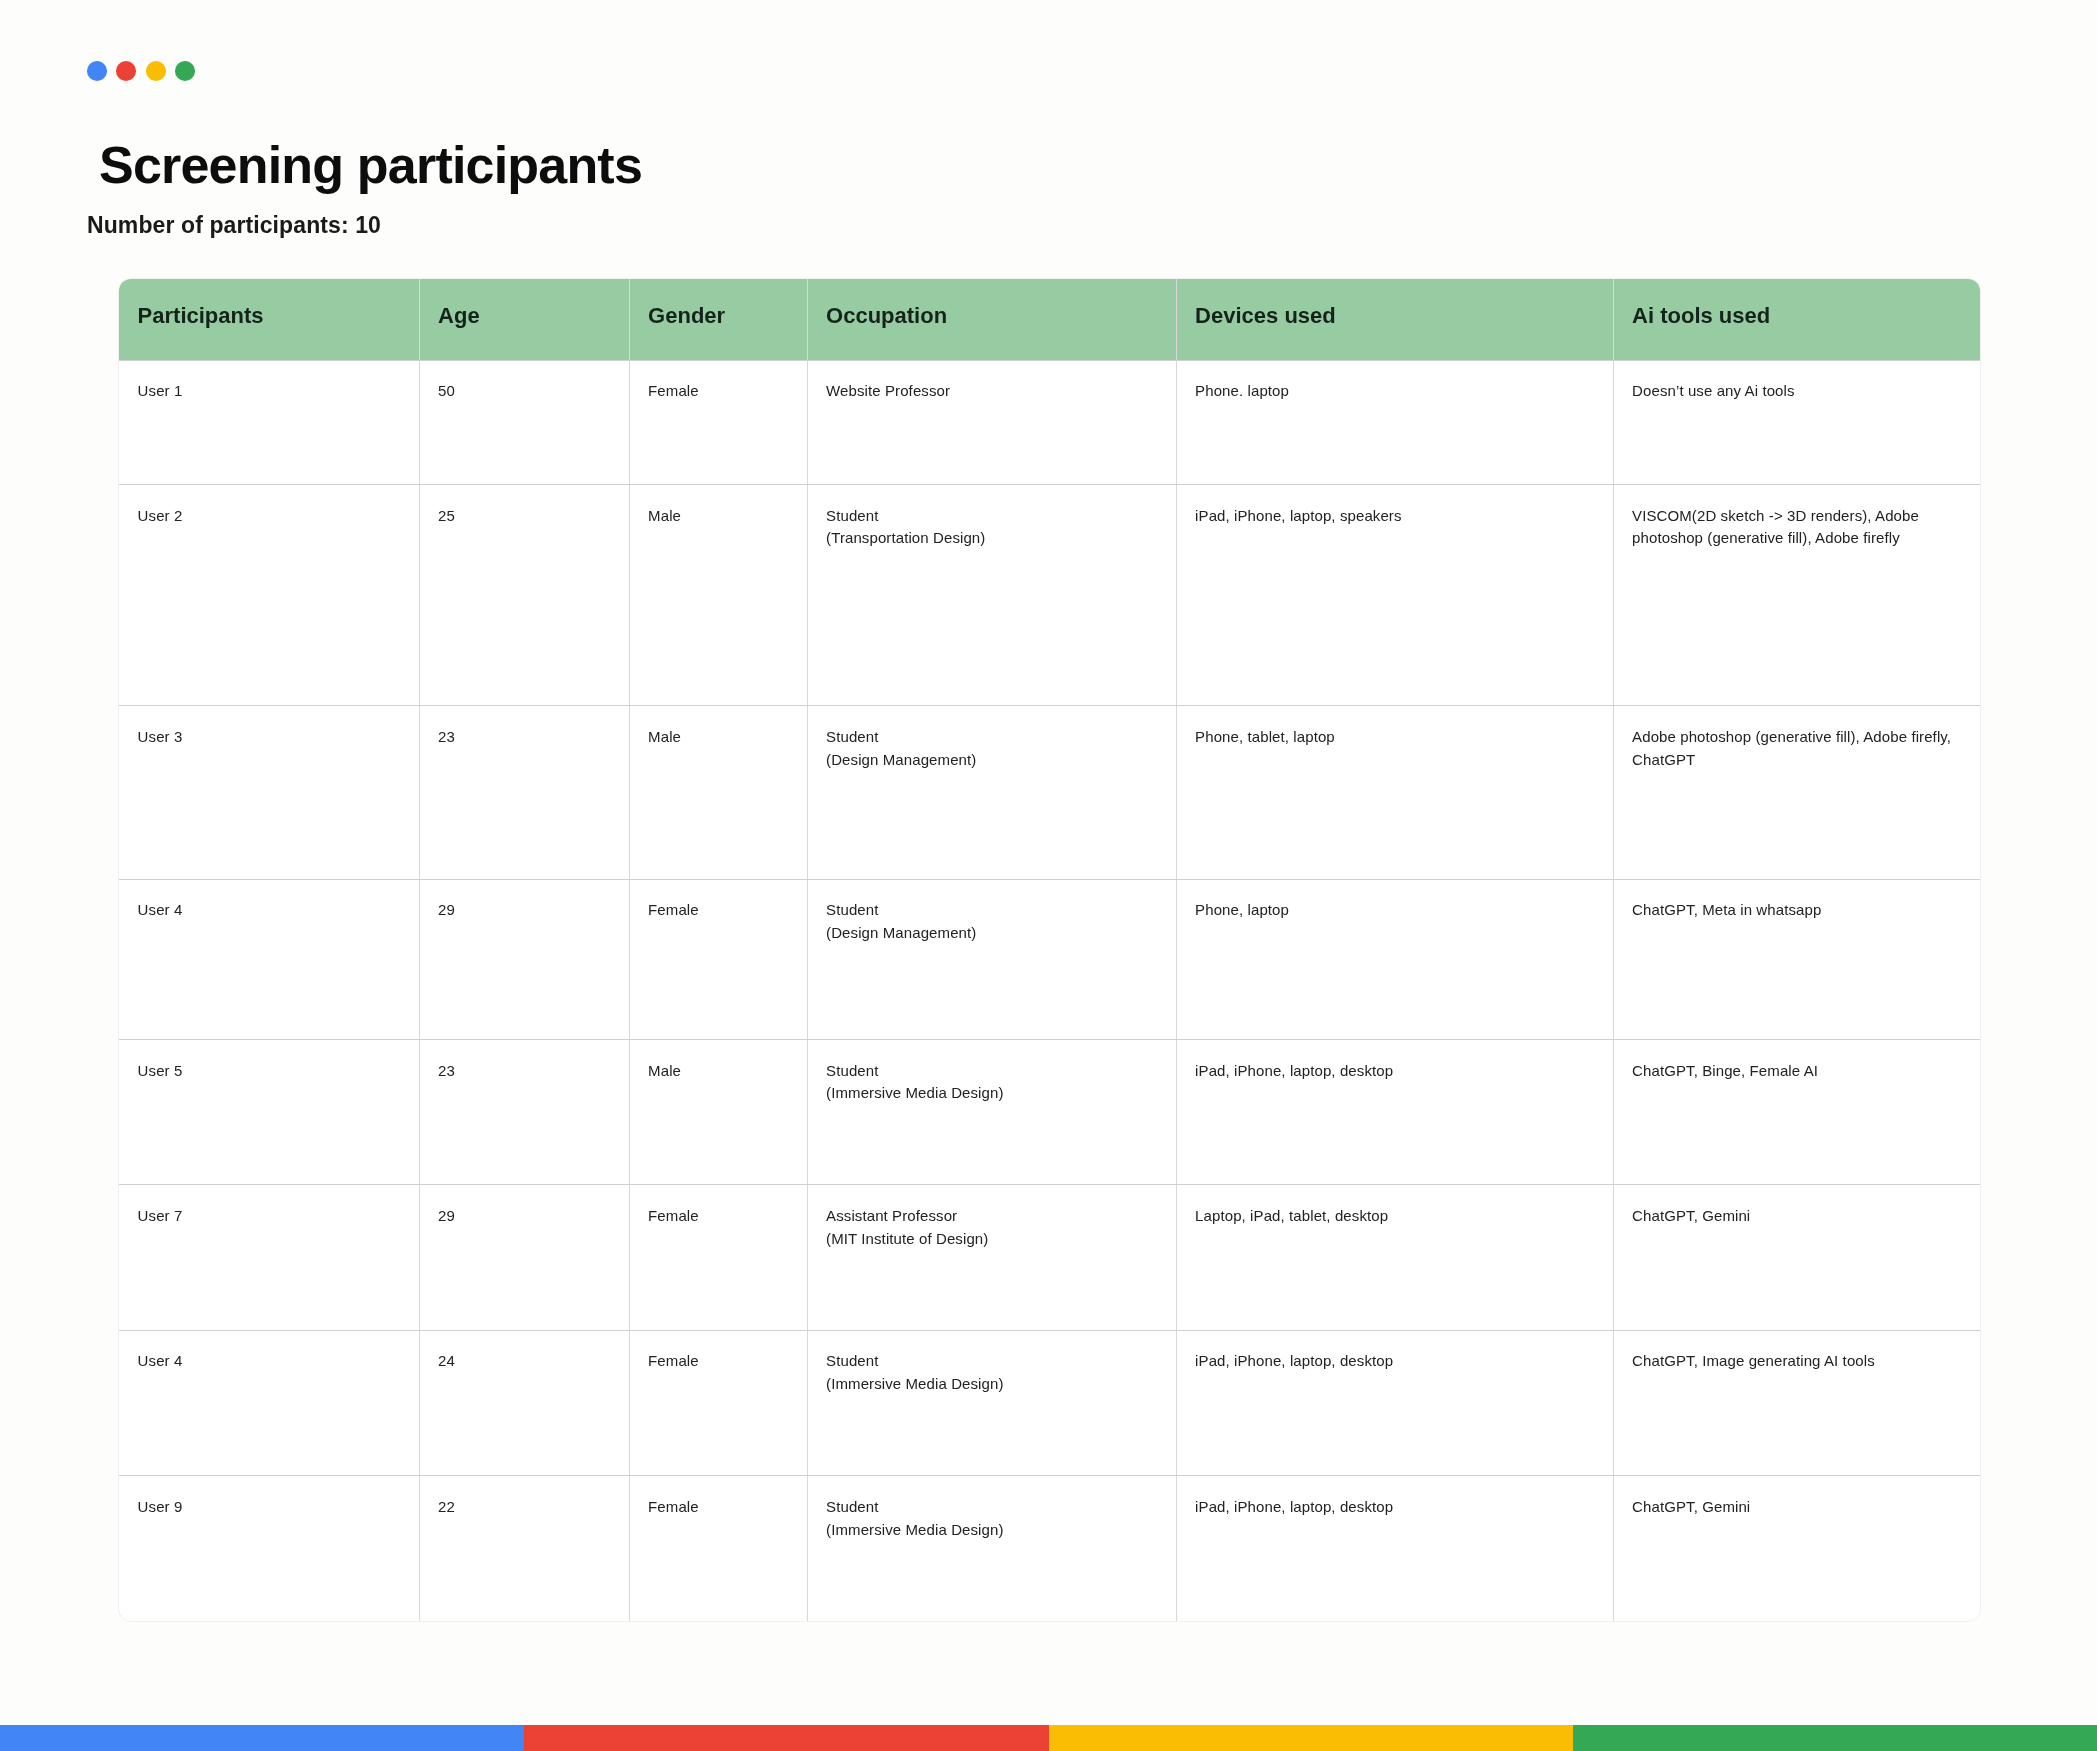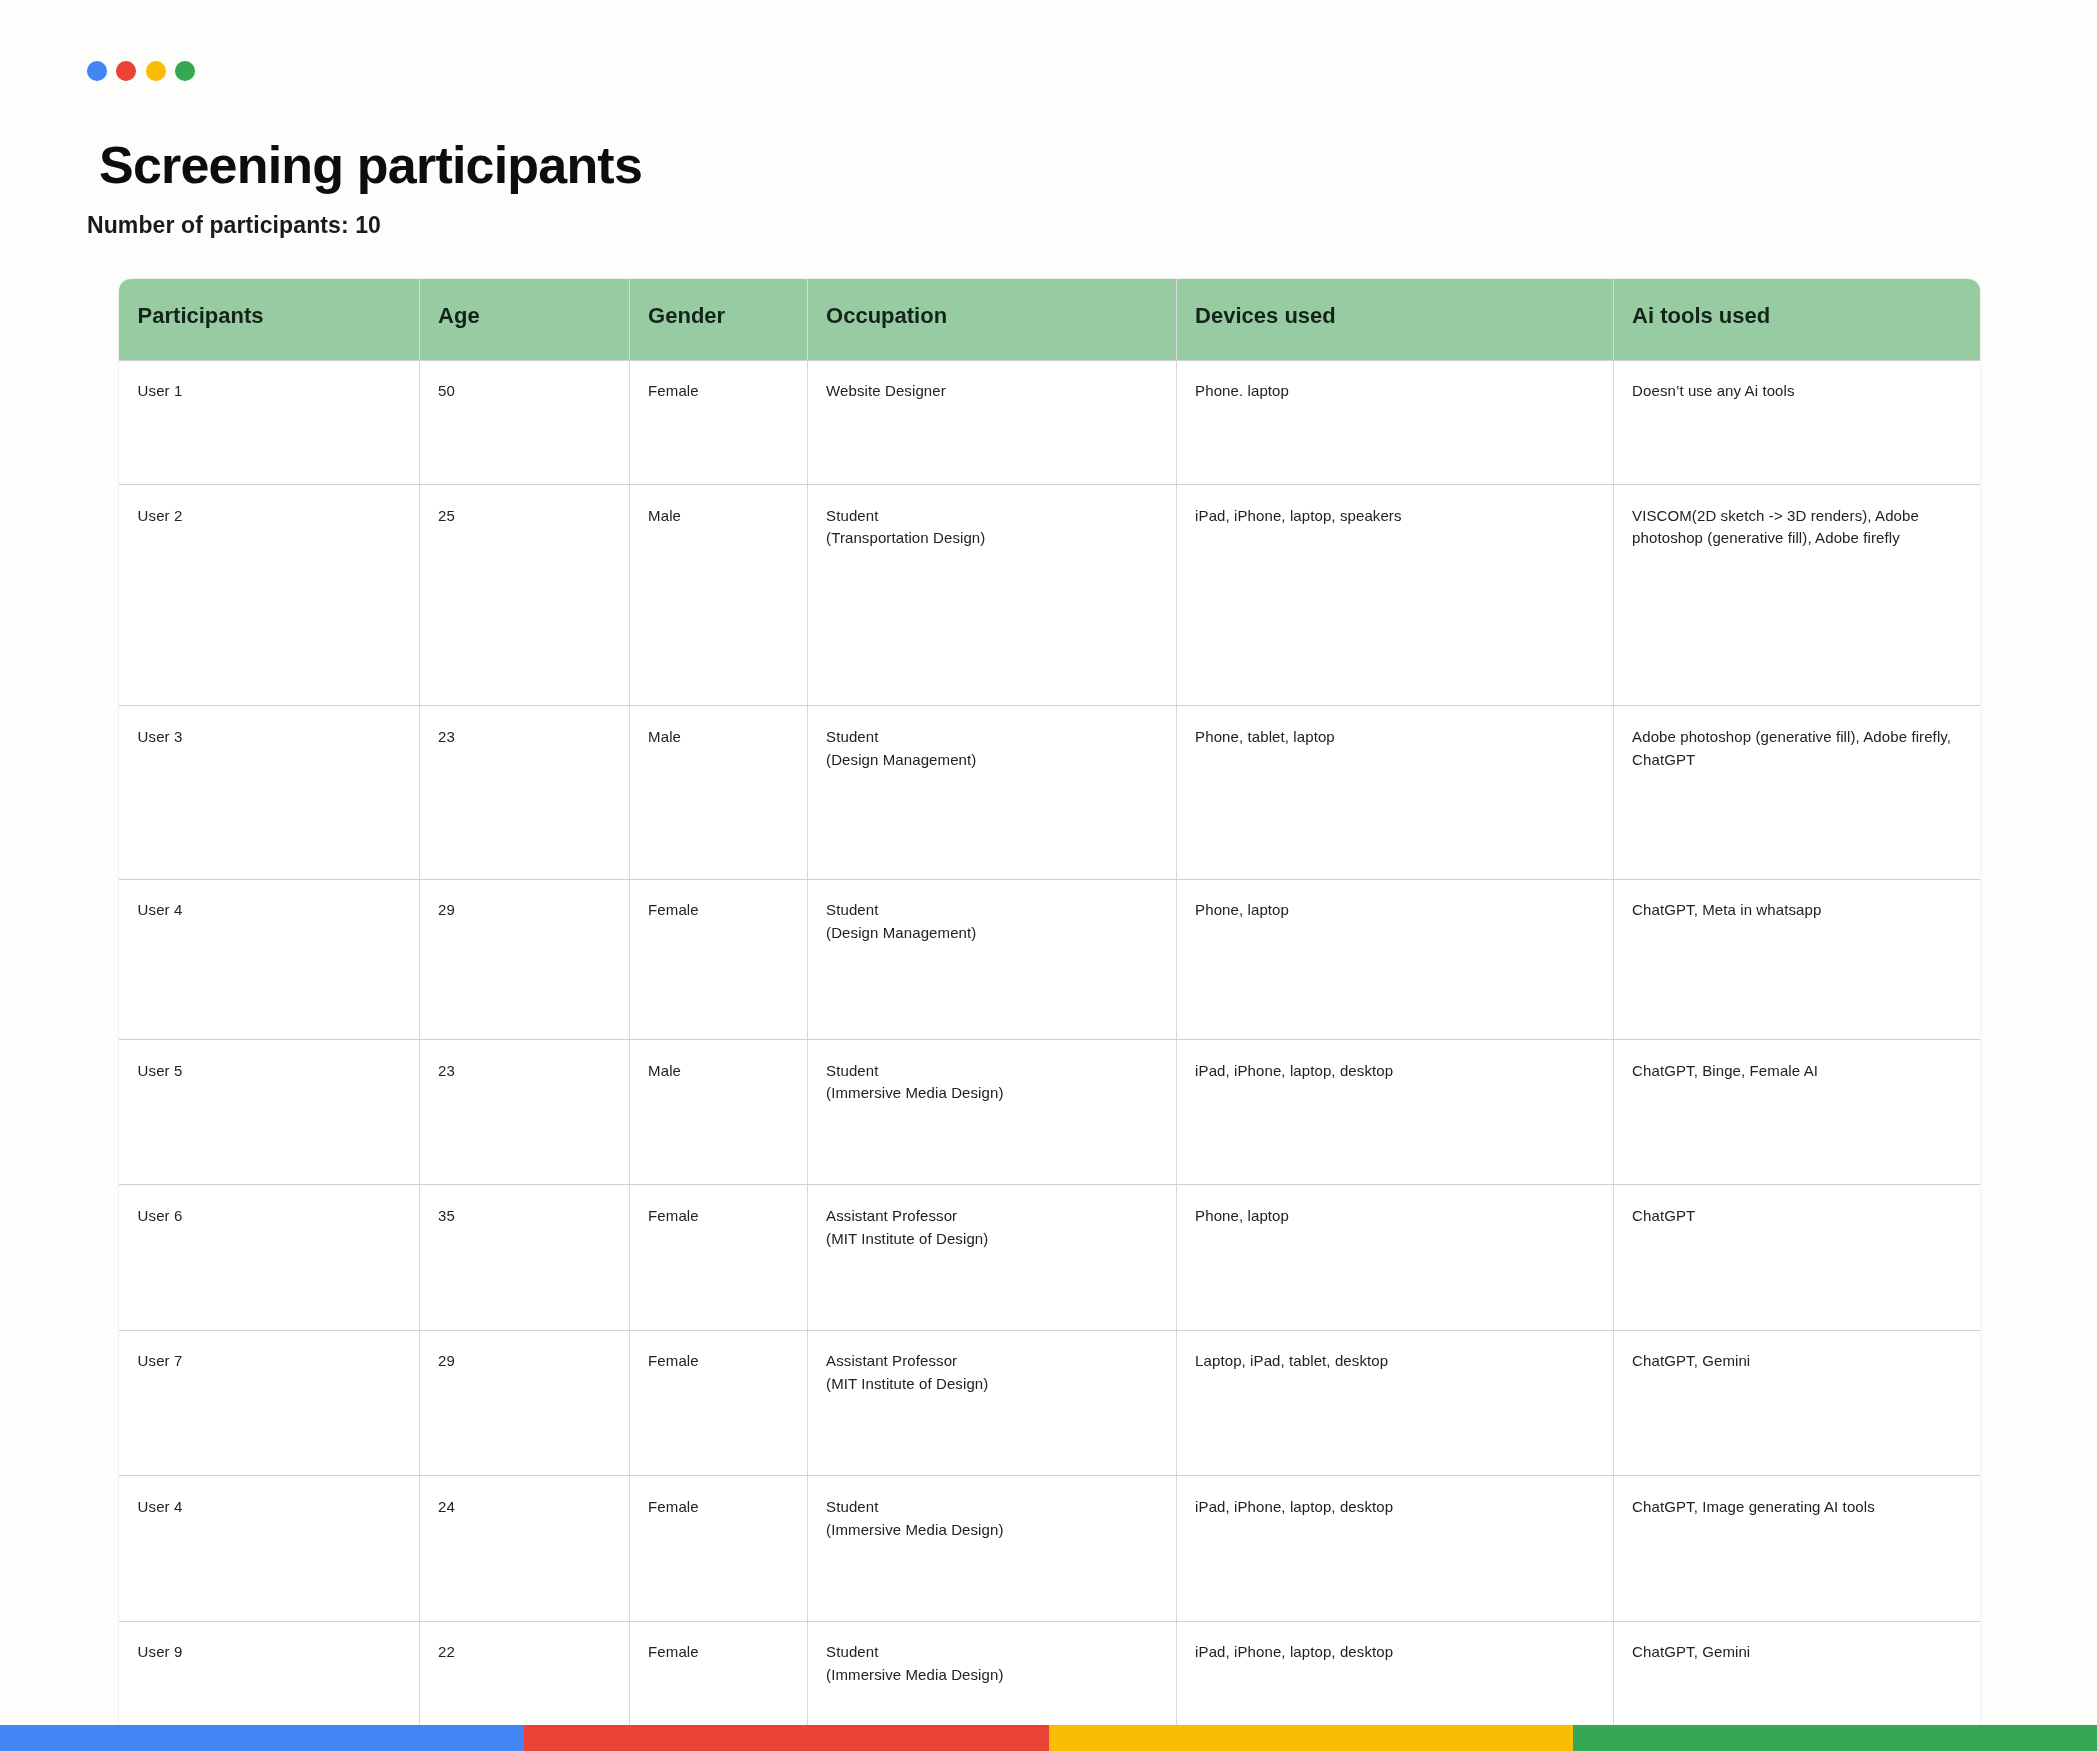--- a/index.html
+++ b/index.html
@@ -185,21 +185,21 @@
         <th>Devices used</th>
         <th>Ai tools used</th>
       </tr>
     </thead>
     <tbody id="table-body">
         <tr class="r0">
           <td>User 1</td>
           <td>50</td>
           <td>Female</td>
           <td>
-            <span class="cell-line">Website Designer</span>
+            <span class="cell-line">Website Professor</span>
           </td>
           <td>Phone. laptop</td>
           <td>Doesn’t use any Ai tools</td>
         </tr>
         <tr class="r1">
           <td>User 2</td>
           <td>25</td>
           <td>Male</td>
           <td>
             <span class="cell-line">Student</span>
@@ -233,31 +233,20 @@
         <tr class="r4">
           <td>User 5</td>
           <td>23</td>
           <td>Male</td>
           <td>
             <span class="cell-line">Student</span>
             <span class="cell-line">(Immersive Media Design)</span>
           </td>
           <td>iPad, iPhone, laptop, desktop</td>
           <td>ChatGPT, Binge, Female AI</td>
-        </tr>
-        <tr class="r5">
-          <td>User 6</td>
-          <td>35</td>
-          <td>Female</td>
-          <td>
-            <span class="cell-line">Assistant Professor</span>
-            <span class="cell-line">(MIT Institute of Design)</span>
-          </td>
-          <td>Phone, laptop</td>
-          <td>ChatGPT</td>
         </tr>
         <tr class="r6">
           <td>User 7</td>
           <td>29</td>
           <td>Female</td>
           <td>
             <span class="cell-line">Assistant Professor</span>
             <span class="cell-line">(MIT Institute of Design)</span>
           </td>
           <td>Laptop, iPad, tablet, desktop</td>

